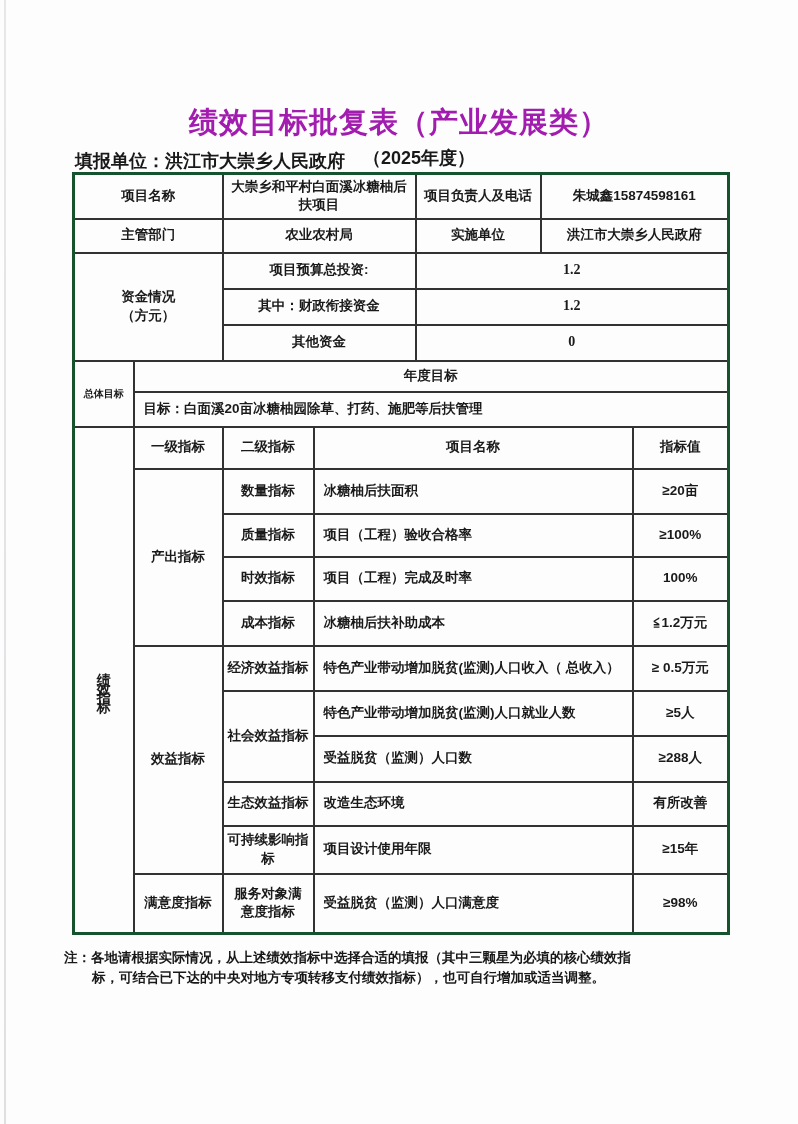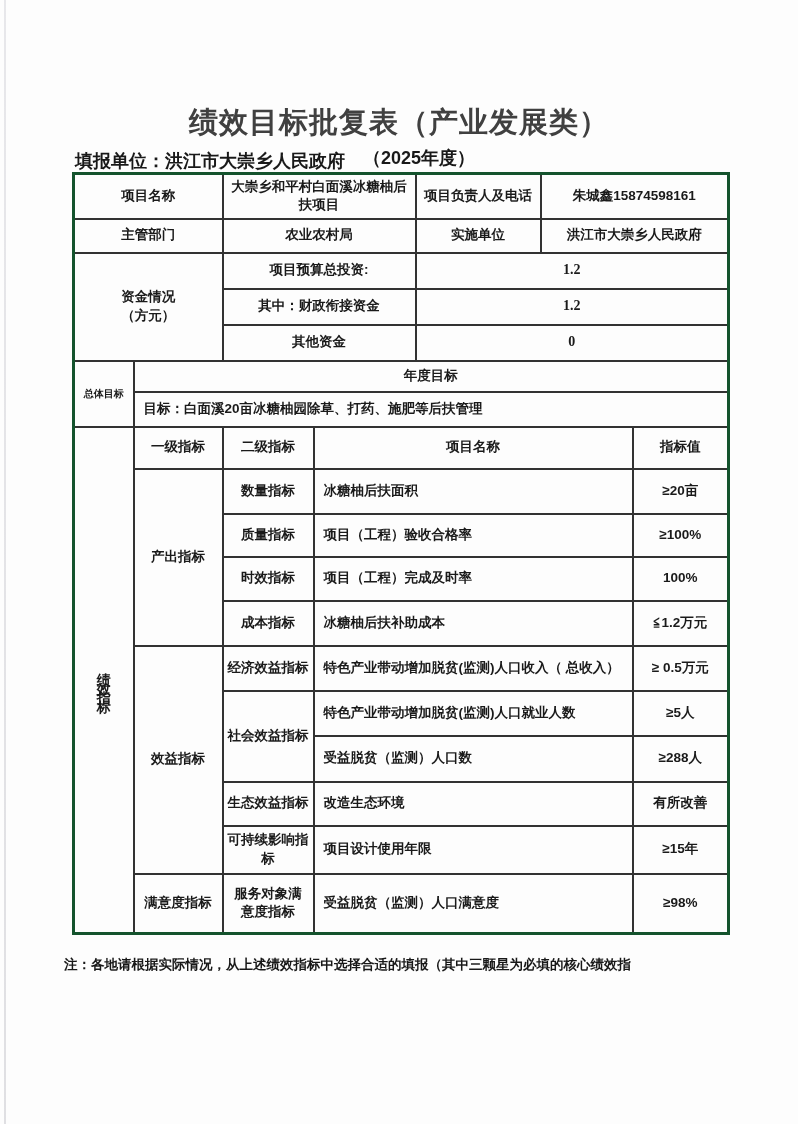--- a/index.html
+++ b/index.html
@@ -16,21 +16,21 @@
     width: 2px; height: 100%;
     background: linear-gradient(#e2e2e6, #d8d8dc);
     opacity: .8;
   }
   .doc-title {
     position: absolute; top: 103px; left: 0;
     width: 100%;
     text-align: center;
     font-size: 29px; font-weight: 800;
     letter-spacing: 1px;
-    color: #404040;
+    color: #a21caf;
     font-family: "Liberation Sans", sans-serif;
   }
   .sub-line { position: absolute; top: 146px; left: 0; width: 100%; height: 24px; }
   .unit-wrap {
     position: absolute; left: 75px; top: 3px;
     font-size: 18px; font-weight: 700;
     font-family: Liberation Serif, serif;
   }
   .year-wrap {
     position: absolute; left: 363px; top: 0;
@@ -61,21 +61,20 @@
     font-size: 14px;
   }
   .two-line { line-height: 1.5; }
   .note {
     position: absolute; left: 64px; top: 948px;
     width: 676px;
     font-size: 13.5px; font-weight: 700;
     line-height: 1.45;
     color: #181818;
     font-family: "Liberation Sans", sans-serif;
-    margin-top: 7px;
   }
   .note .cont { padding-left: 28px; }
 </style>
 </head>
 <body>
 
 <div class="page">
   <div class="scan-edge"></div>
 
   <div class="doc-title">绩效目标批复表（产业发展类）</div>
@@ -200,14 +199,15 @@
         <td>满意度指标</td>
         <td style="padding:2px 6px;">服务对象满意度指标</td>
         <td colspan="3" class="left">受益脱贫（监测）人口满意度</td>
         <td>≥98%</td>
       </tr>
     </tbody>
   </table>
 
   <div class="note">
     <div>注：各地请根据实际情况，从上述绩效指标中选择合适的填报（其中三颗星为必填的核心绩效指</div>
+    <div class="cont">标，可结合已下达的中央对地方专项转移支付绩效指标），也可自行增加或适当调整。</div>
   </div>
 </div>
 
 </body></html>

